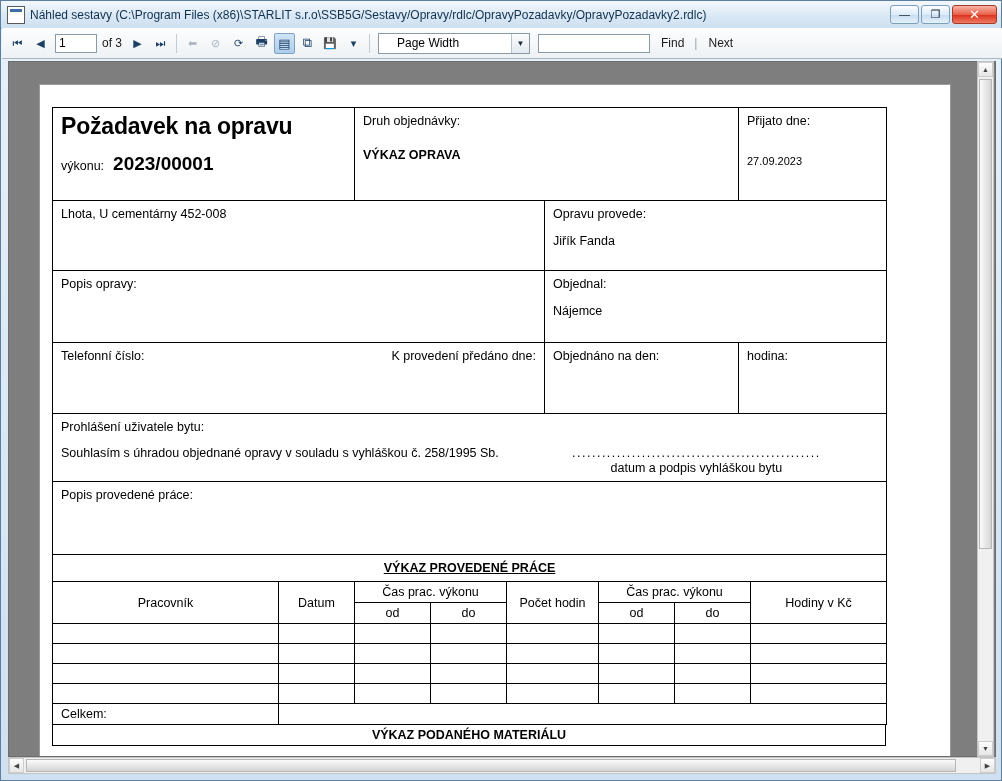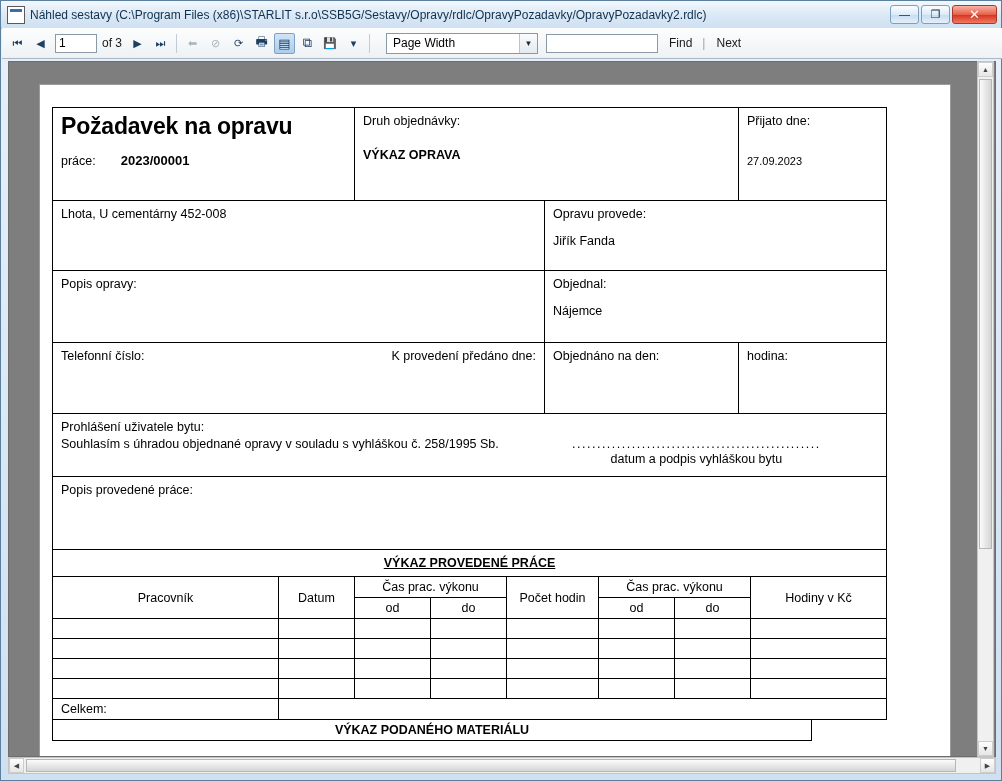--- a/index.html
+++ b/index.html
@@ -152,23 +152,23 @@
   }
   .zoom-select {
     width: 152px;
     height: 21px;
     border: 1px solid #8a99a6;
     background: #ffffff;
     font-size: 12px;
     box-sizing: border-box;
     display: flex;
     align-items: center;
-    padding-left: 6px;
+    padding-left: 18px;
     position: relative;
-    margin-left: 12px;
+    margin-left: 4px;
     flex: none;
   }
   .zoom-select .arrow {
     position: absolute;
     right: 0; top: 0;
     width: 17px; height: 19px;
     border-left: 1px solid #b9c4cd;
     background: linear-gradient(180deg,#fbfcfd 0%,#e4eaef 100%);
     display: flex;
     align-items: center;
@@ -248,33 +248,33 @@
     letter-spacing: -0.2px;
     line-height: 1.1;
   }
   .h-cislo-row {
     margin-top: 14px;
     display: flex;
     align-items: baseline;
   }
   .h-cislo-lbl { font-size: 12.5px; }
   .h-cislo-val {
-    font-size: 13px;
+    font-size: 19px;
     font-weight: bold;
-    margin-left: 25px;
+    margin-left: 9px;
   }
   .lbl { font-size: 12.5px; }
   .val-b { font-size: 12.5px; font-weight: bold; margin-top: 20px; }
   .val { font-size: 12.5px; margin-top: 13px; }
   .val-r { font-size: 11px; margin-top: 27px; }
 
   .prohl-line1 { font-size: 12.5px; }
   .prohl-line2 {
     font-size: 12.5px;
-    margin-top: 3px;
+    margin-top: 12px;
     display: flex;
     align-items: flex-start;
   }
   .dots {
     flex: 1;
     margin-left: 16px;
     text-align: center;
     font-size: 12.5px;
   }
   .dotline {
@@ -296,21 +296,21 @@
     padding: 3px 0 4px 0;
   }
   .bigcenter2 {
     text-align: center;
     font-size: 23px;
     font-weight: bold;
     padding: 3px 0 4px 0;
   }
   table.grid {
     border-collapse: collapse;
-    width: 760px;
+    width: 834px;
     table-layout: fixed;
   }
   table.grid td {
     border: 1px solid #000;
     font-size: 12.5px;
     padding: 3px 8px;
     text-align: center;
     height: 20px;
     box-sizing: border-box;
   }
@@ -456,21 +456,21 @@
             <col style="width:302px">
             <col style="width:190px">
             <col style="width:194px">
             <col style="width:148px">
           </colgroup>
           <tbody>
             <tr>
               <td rowspan="1" style="height:80px">
                 <div class="h-title">Požadavek na opravu</div>
                 <div class="h-cislo-row">
-                  <span class="h-cislo-lbl">práce:</span>
+                  <span class="h-cislo-lbl">výkonu:</span>
                   <span class="h-cislo-val">2023/00001</span>
                 </div>
               </td>
               <td colspan="2">
                 <div class="lbl">Druh objednávky:</div>
                 <div class="val-b">VÝKAZ OPRAVA</div>
               </td>
               <td>
                 <div class="lbl">Přijato dne:</div>
                 <div class="val-r">27.09.2023</div>

